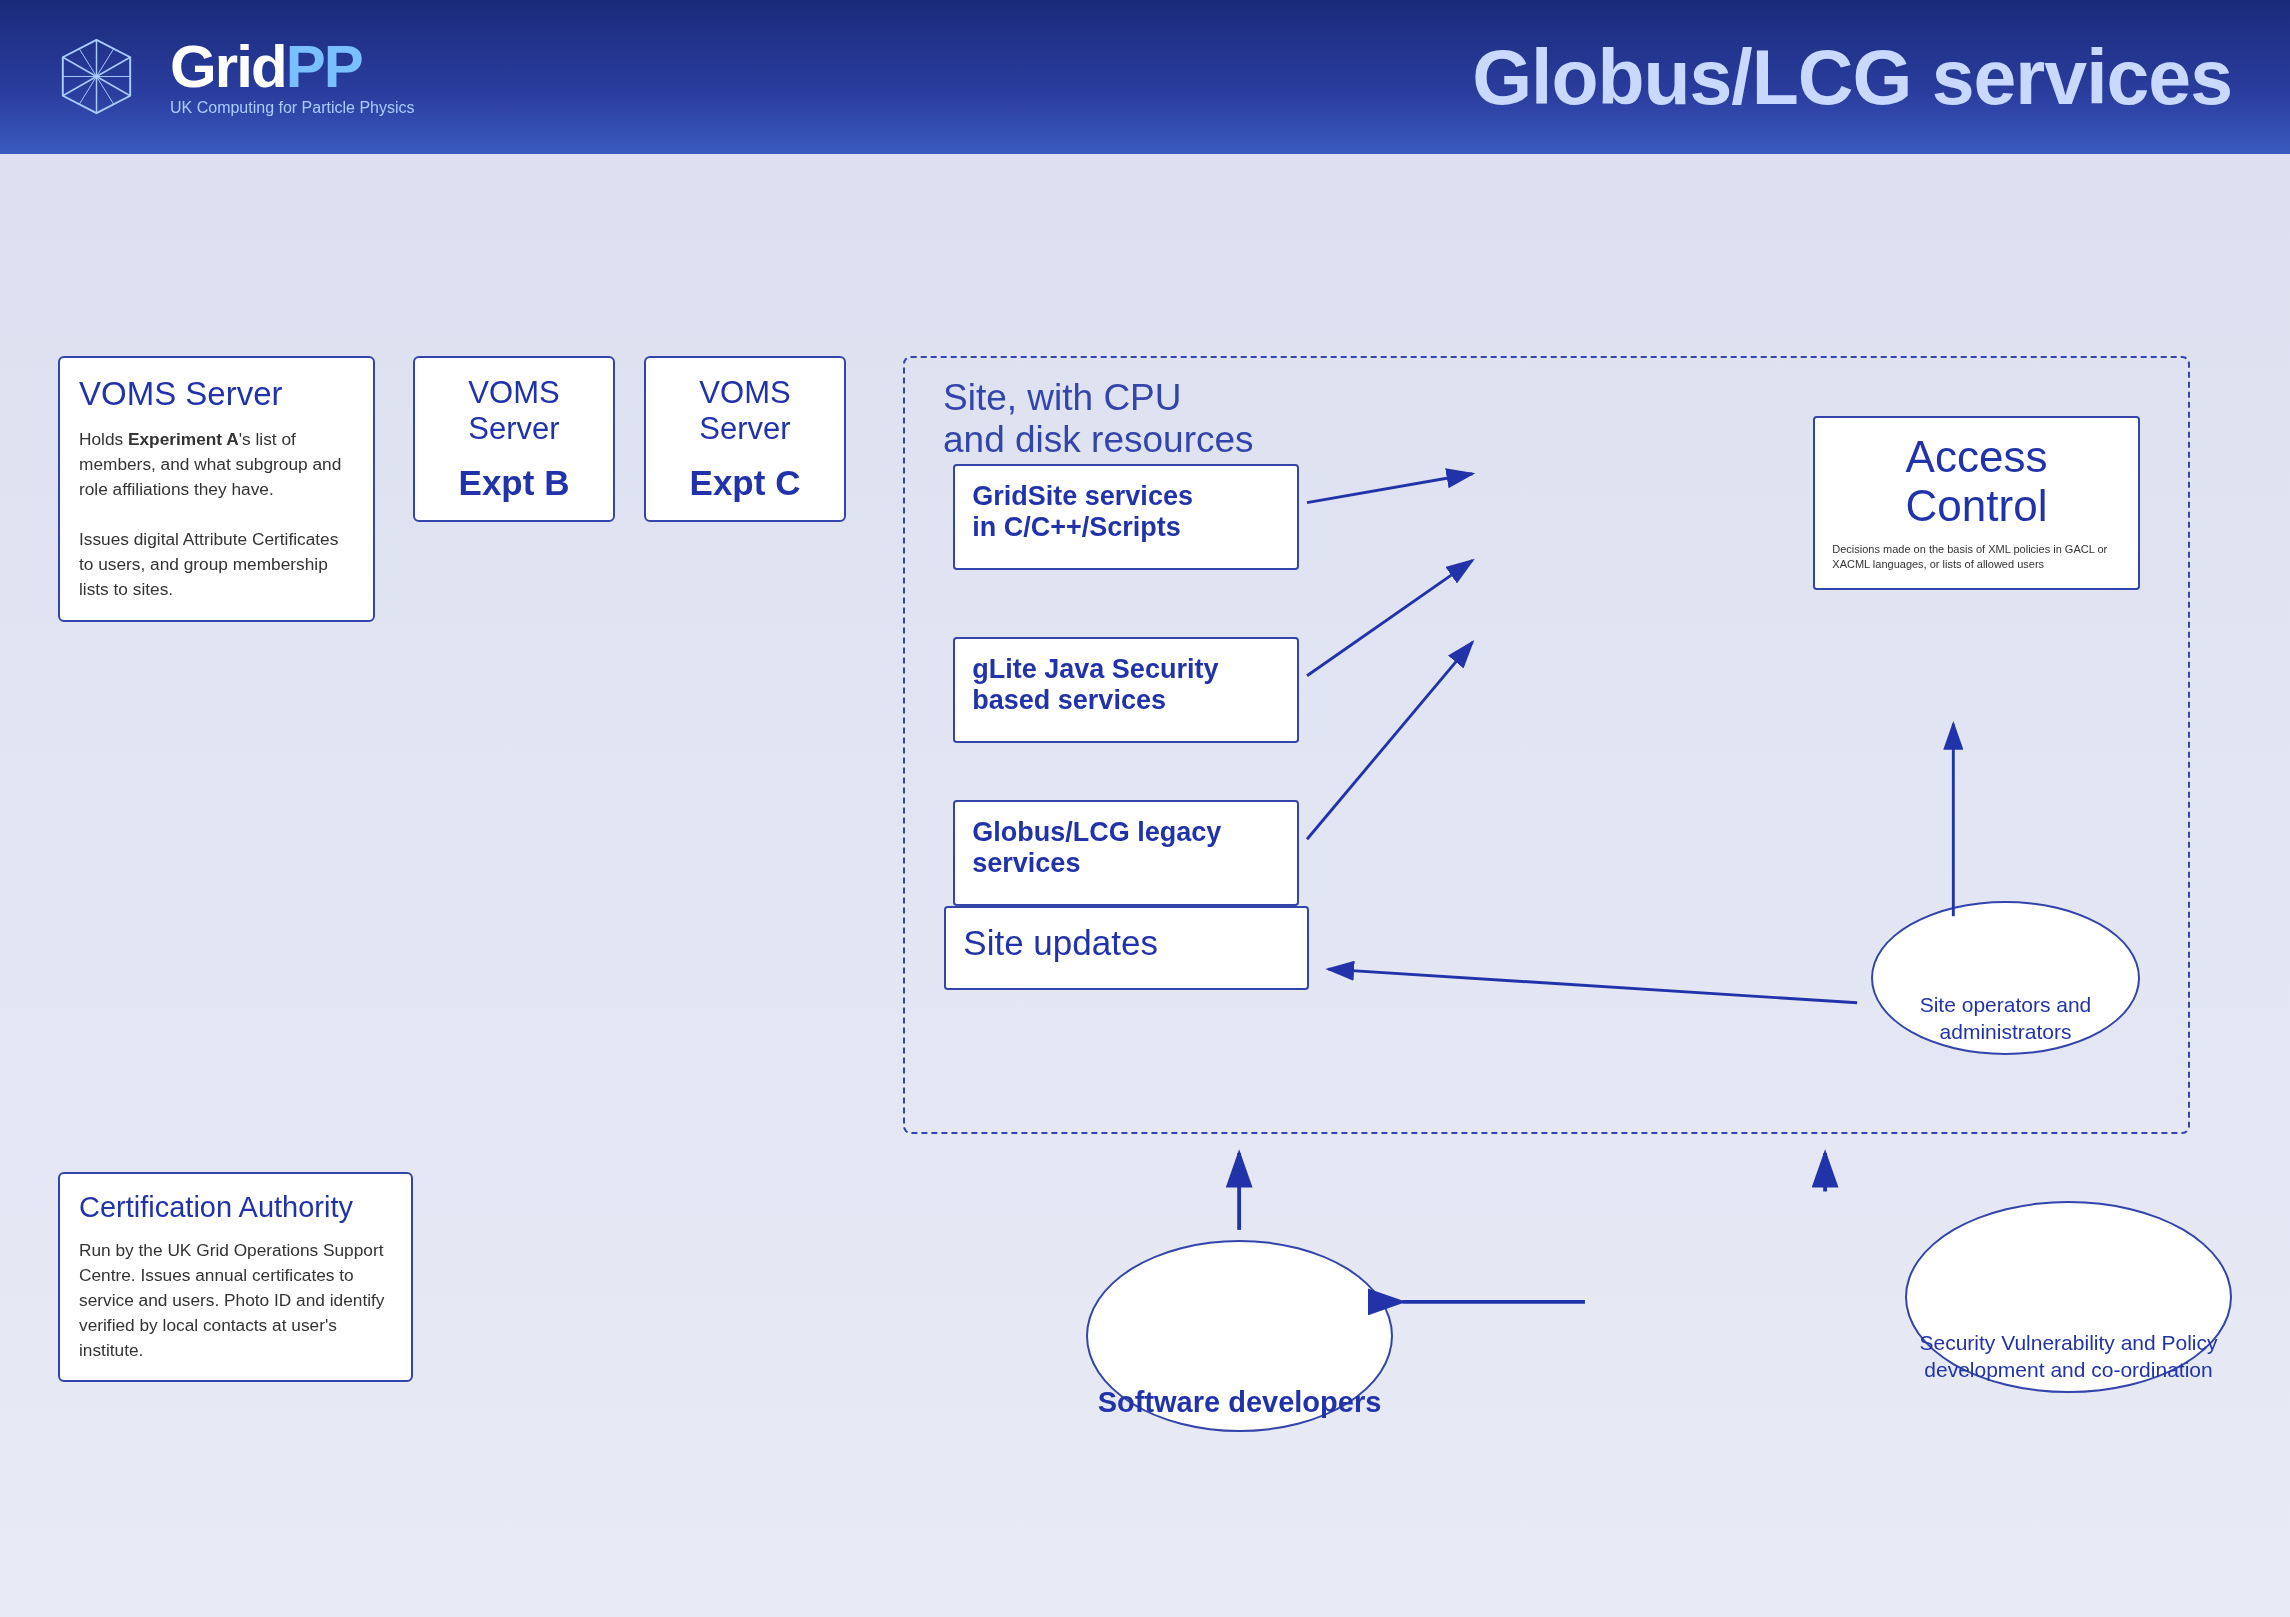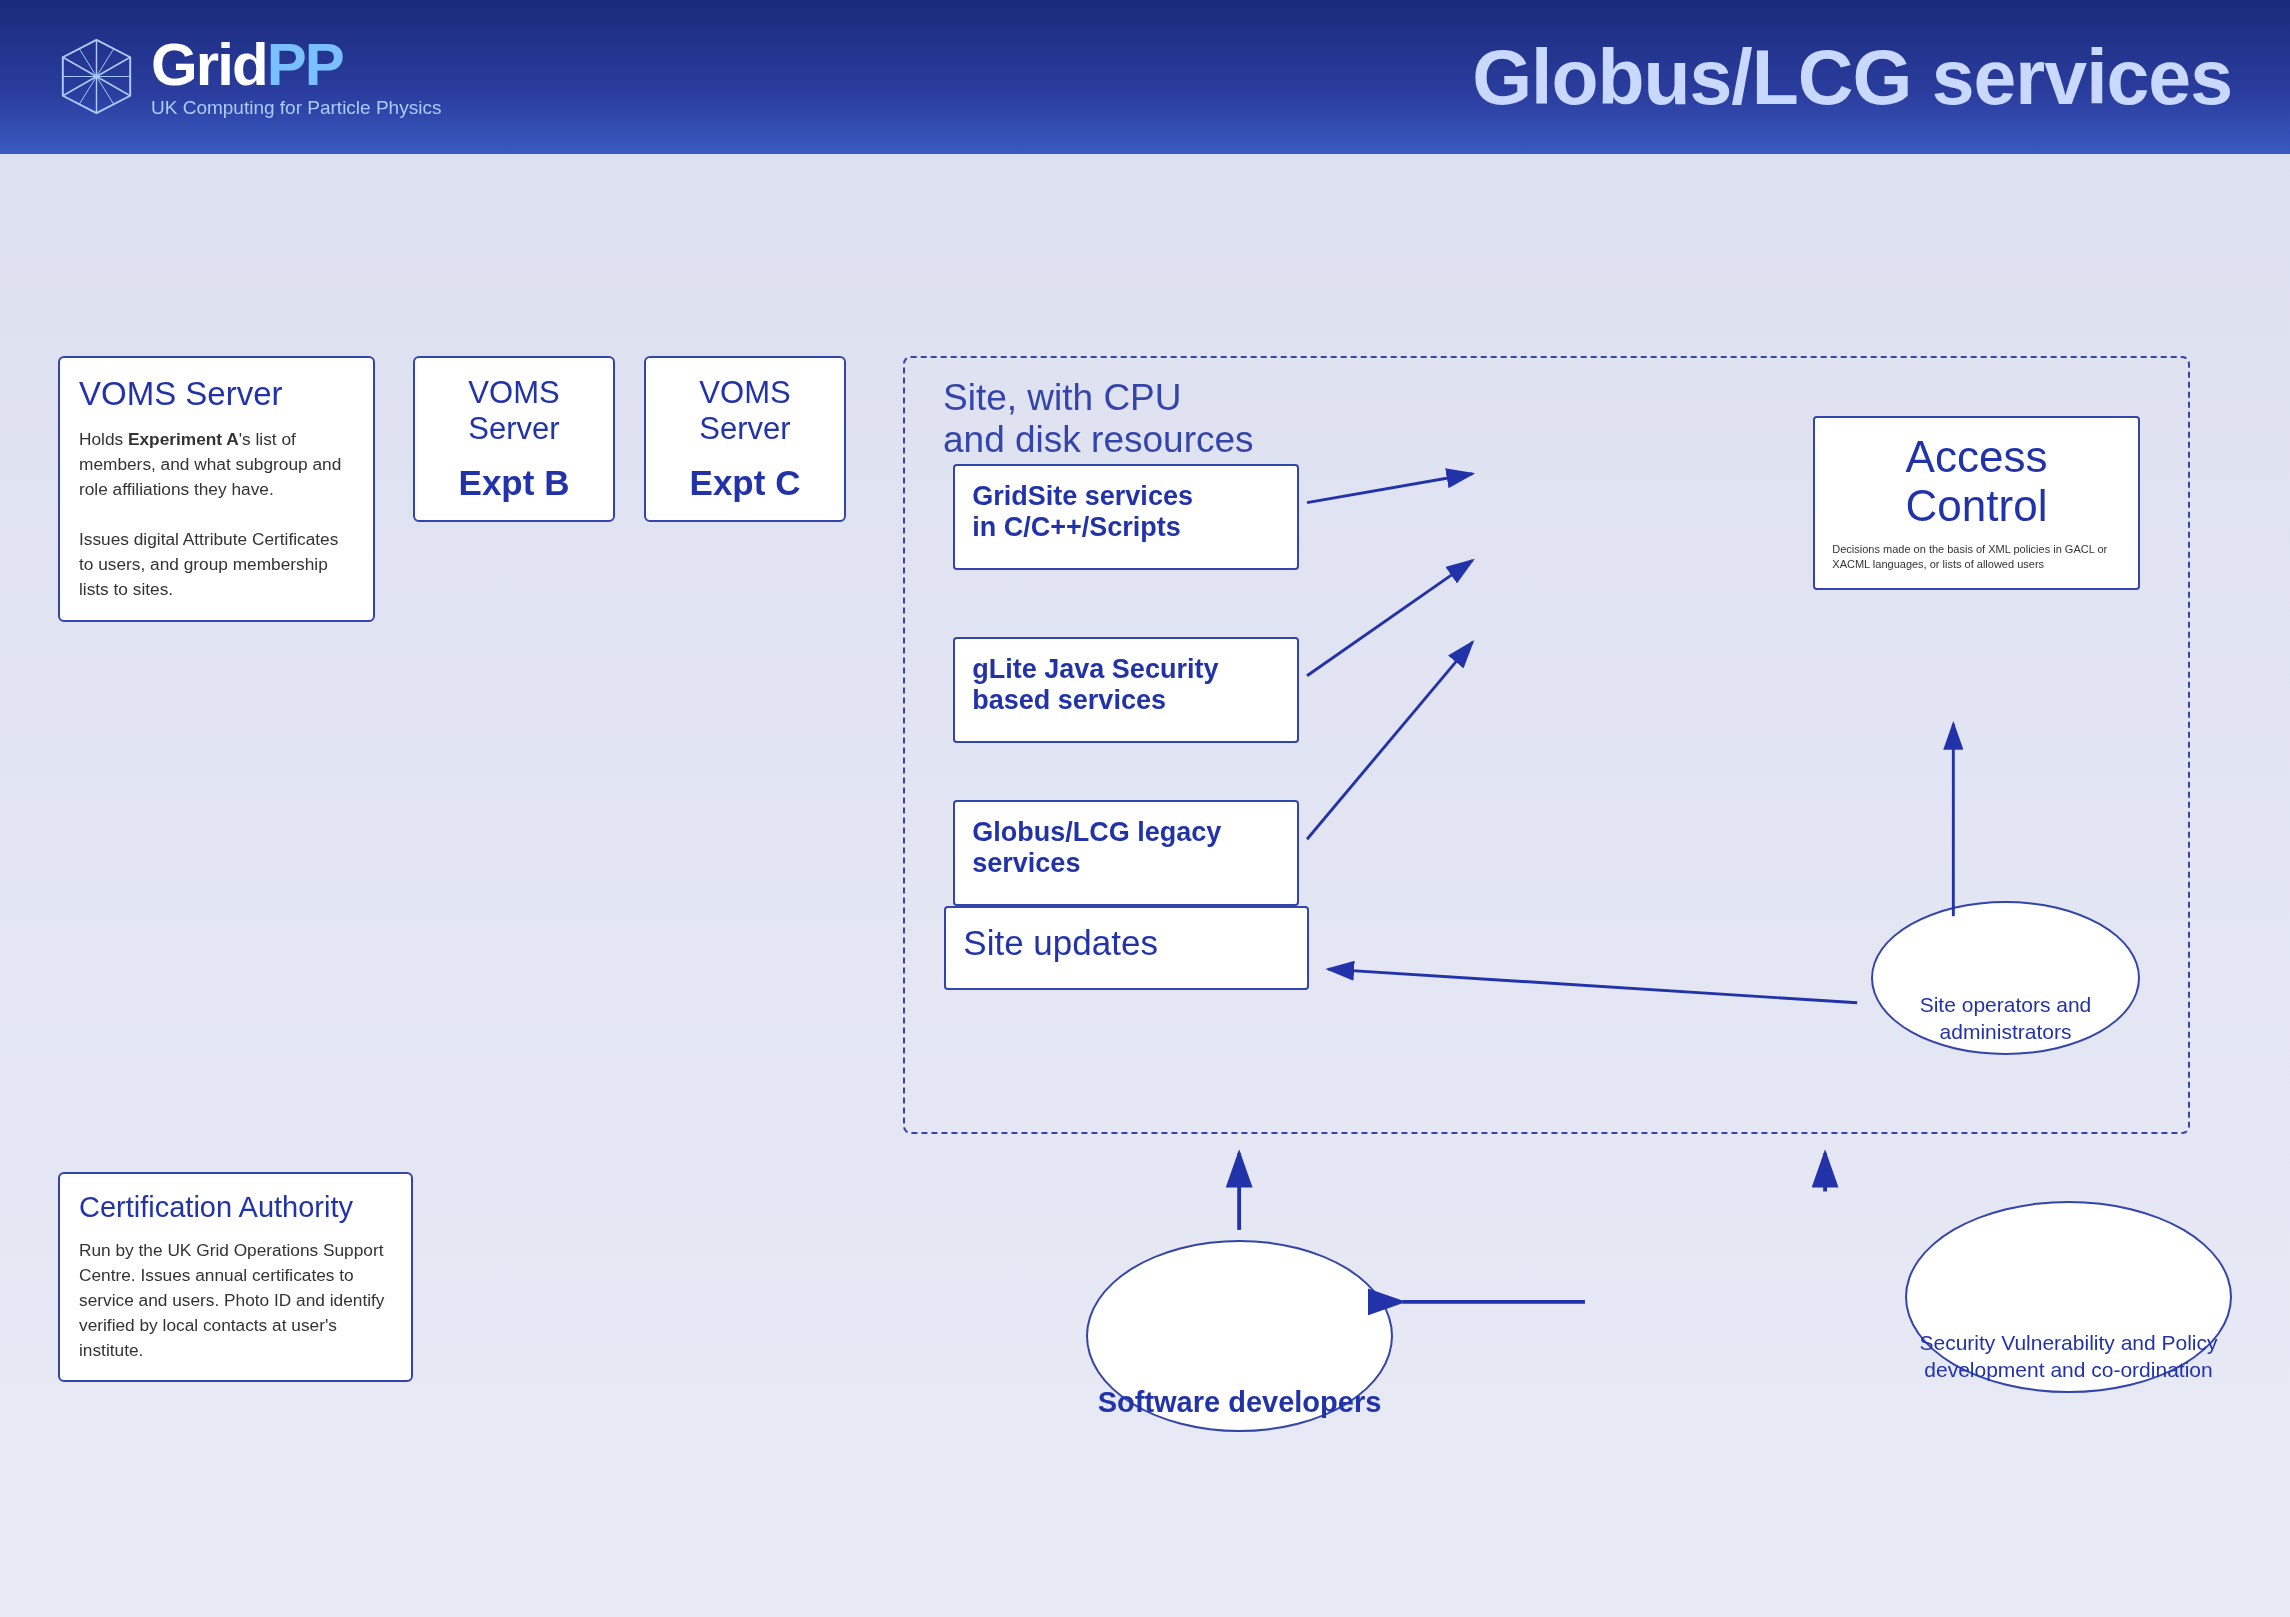--- a/index.html
+++ b/index.html
@@ -19,21 +19,21 @@
       background: linear-gradient(180deg, #1a2a7a 0%, #2a3d9e 60%, #3a5abf 100%);
       display: flex;
       align-items: center;
       padding: 0 58px;
       position: relative;
     }
 
     .header-logo {
       display: flex;
       align-items: center;
-      gap: 16px;
+      gap: 35px;
     }
 
     .logo-icon {
       width: 77px;
       height: 77px;
     }
 
     .logo-text-block {
       display: flex;
       flex-direction: column;
@@ -45,21 +45,21 @@
       color: white;
       letter-spacing: -1.9px;
       line-height: 1;
     }
 
     .logo-gridpp span.pp {
       color: #7abfff;
     }
 
     .logo-subtitle {
-      font-size: 19px;
+      font-size: 16px;
       color: #aaccff;
       margin-top: 1.9px;
     }
 
     .header-title {
       position: absolute;
       right: 58px;
       top: 50%;
       transform: translateY(-50%);
       font-size: 77px;

